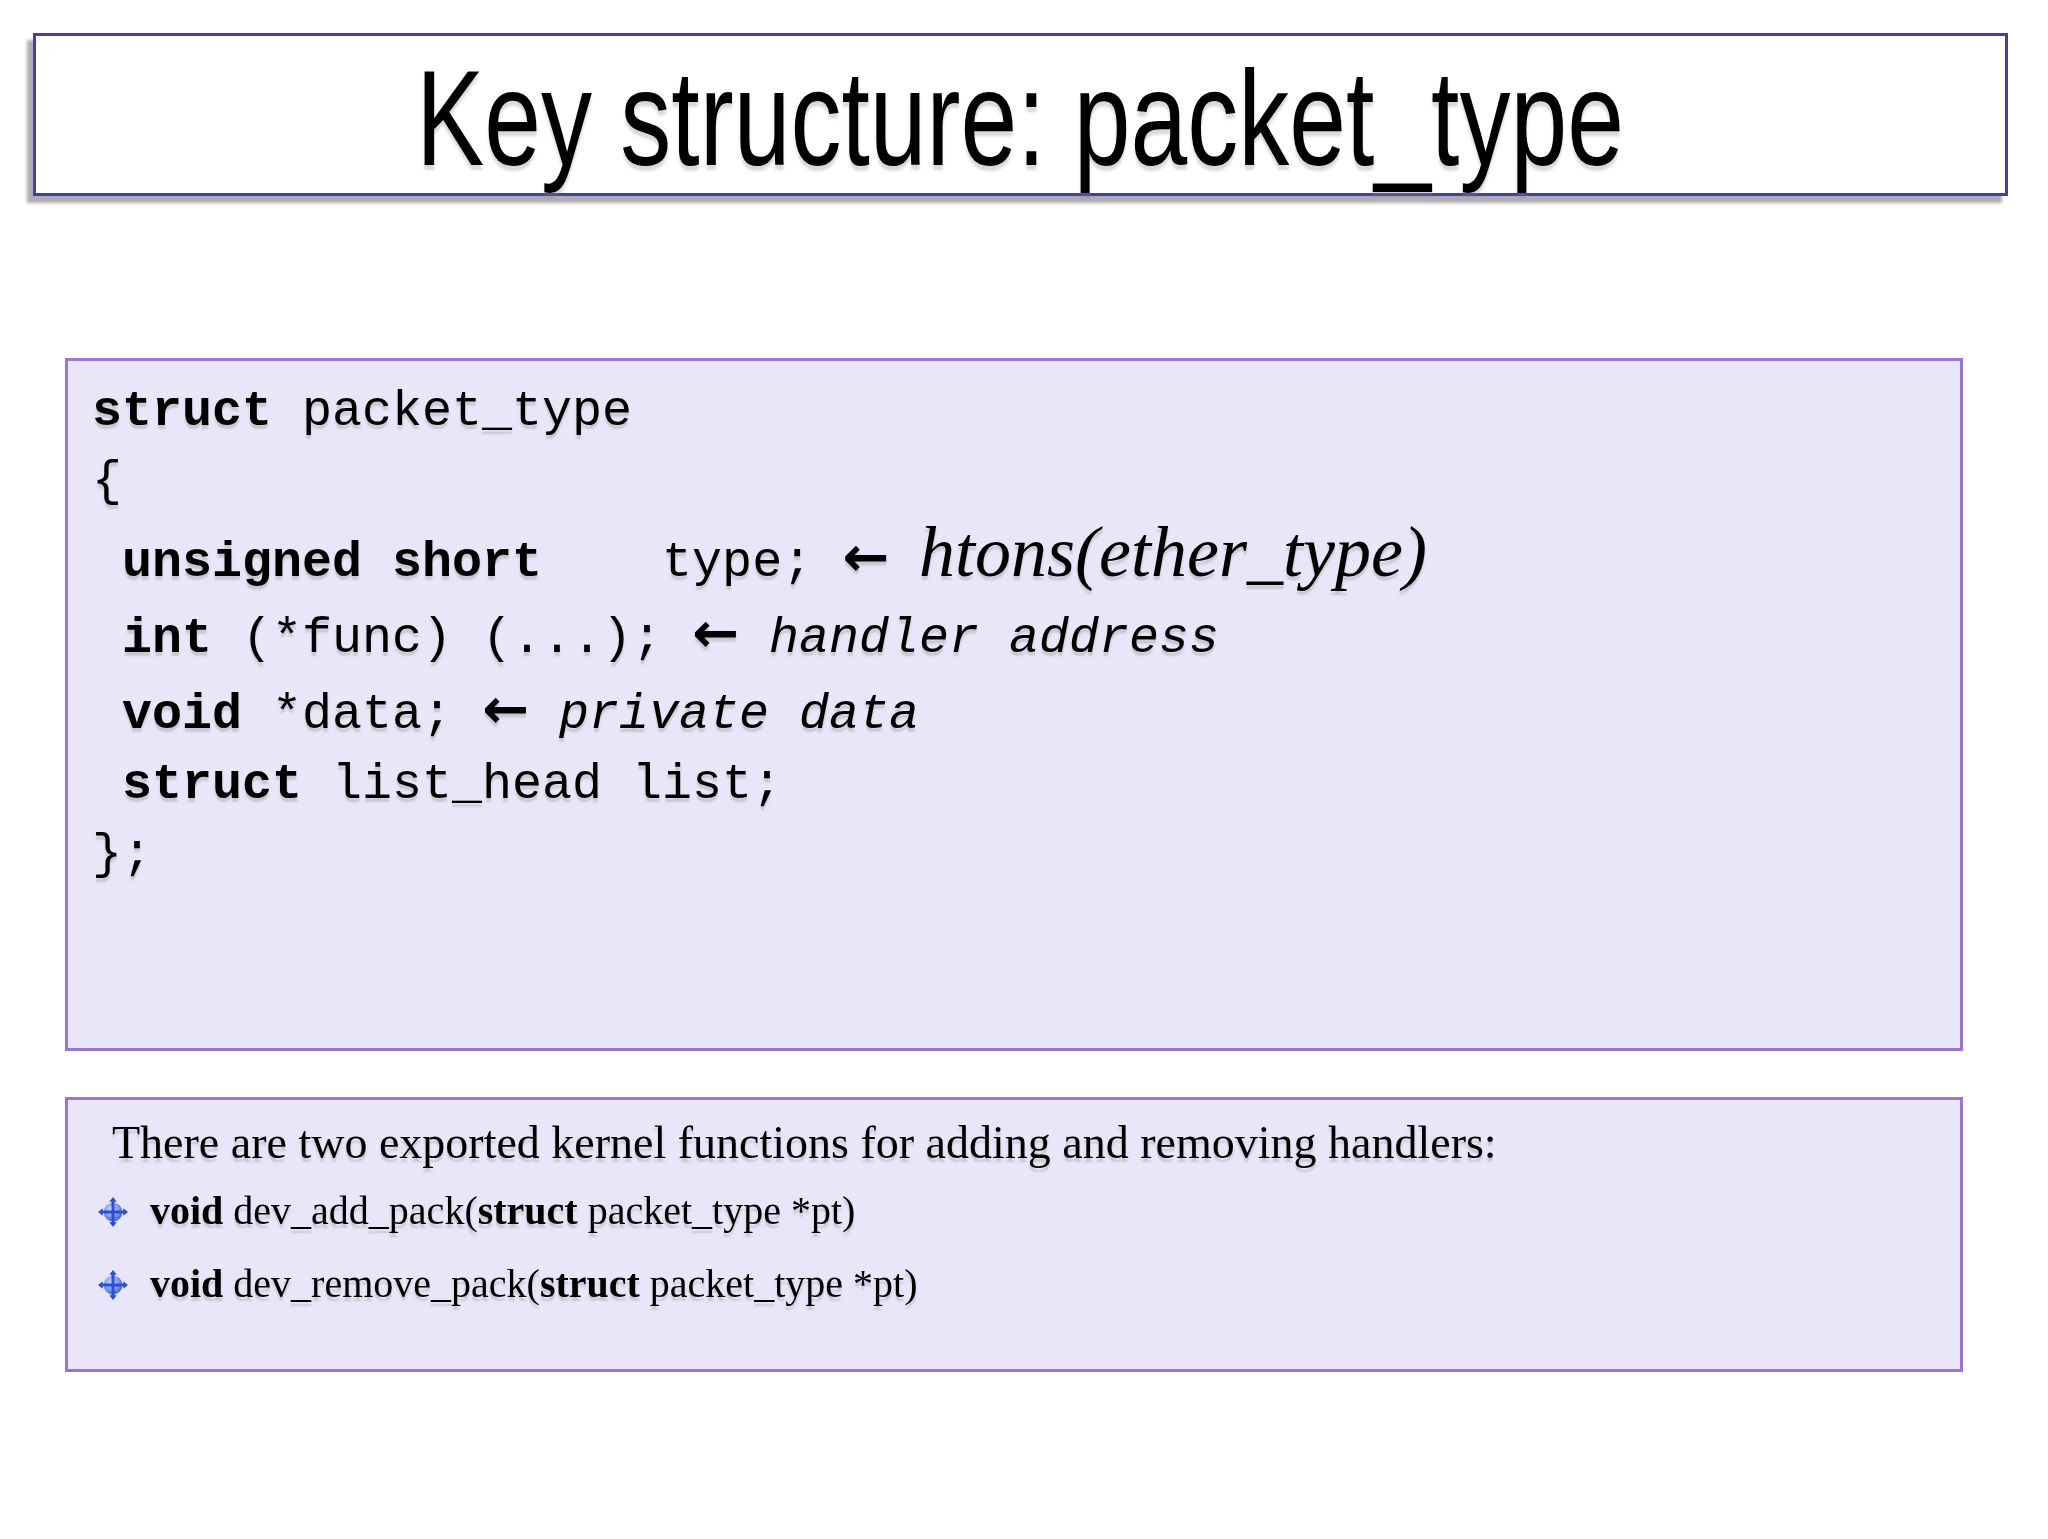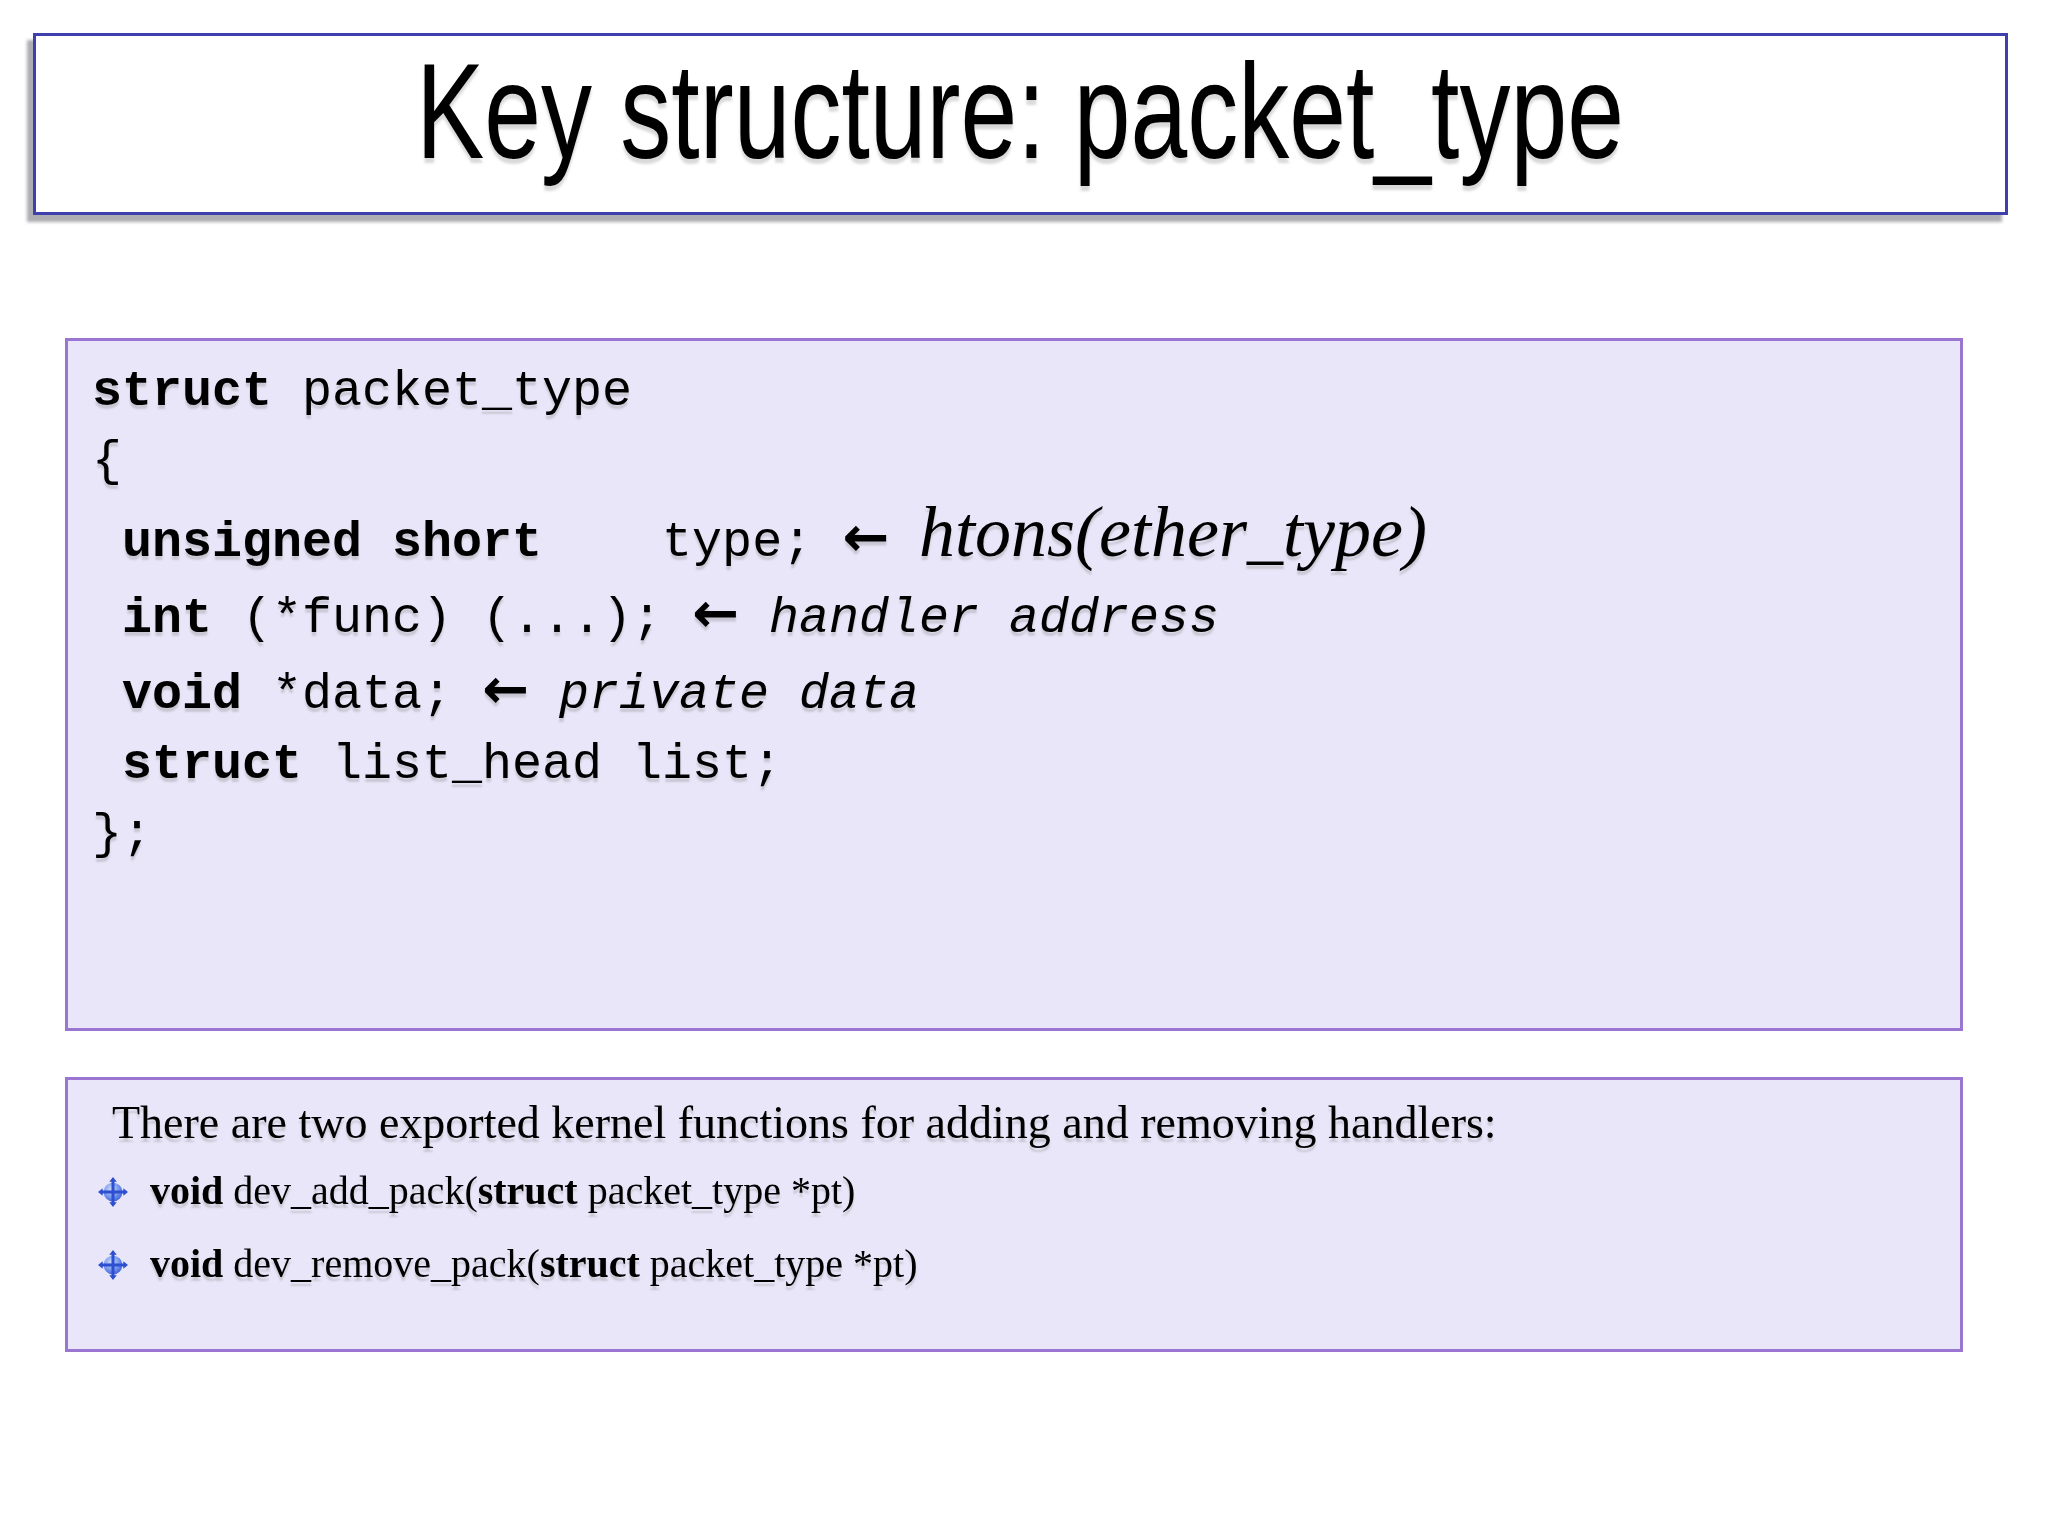--- a/index.html
+++ b/index.html
@@ -16,26 +16,26 @@
     font-family: "Liberation Sans", sans-serif;
     color: #000;
   }
 
   
   .title-box {
     position: absolute;
     left: 33px;
     top: 33px;
     width: 1975px;
-    height: 182px;
+    height: 163px;
     background: #ffffff;
     border: 3px solid #3f3fb0;
     box-shadow: -6px 7px 3px rgba(105,105,115,0.55);
     display: flex;
-    align-items: flex-start;
+    align-items: flex-end;
     justify-content: center;
     box-sizing: border-box;
   }
   .title-text {
     margin: 0;
     font-family: "Liberation Sans", sans-serif;
     font-weight: 400;
     font-size: 136px;
     line-height: 150px;
     white-space: nowrap;
@@ -44,20 +44,21 @@
   }
 
   
   .panel {
     position: absolute;
     left: 65px;
     width: 1898px;
     background: #eae6f9;
     border: 3px solid #9a76d2;
     box-sizing: border-box;
+    margin-top: 20px;
   }
 
   
   .code-box {
     top: 338px;
     height: 693px;
     padding: 16px 0 0 24px;
   }
   .code-line {
     font-family: "Liberation Mono", monospace;

